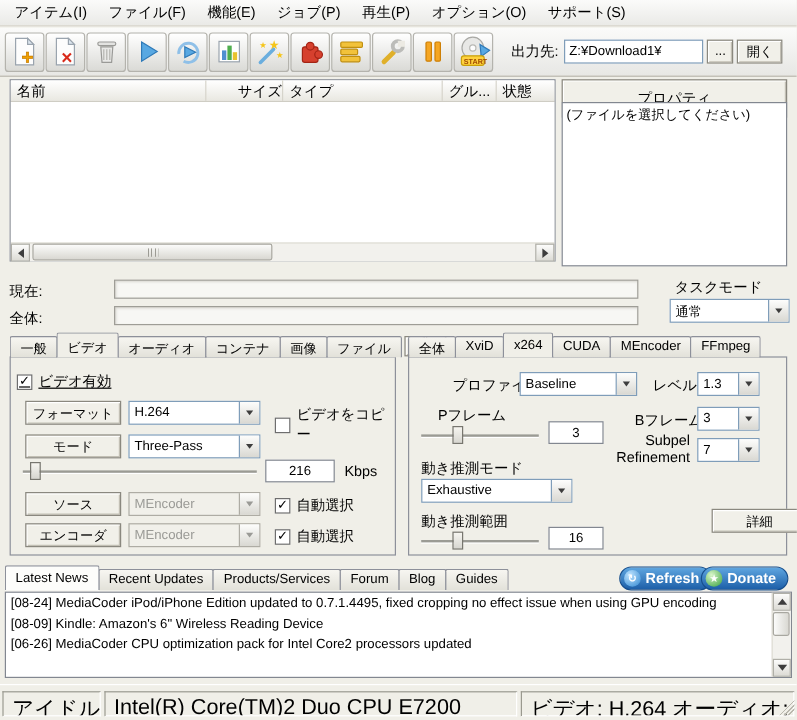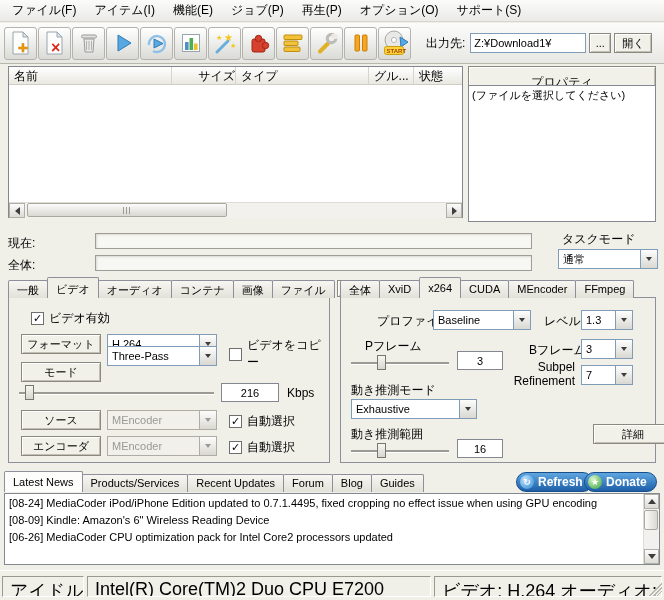--- a/index.html
+++ b/index.html
@@ -109,22 +109,22 @@
     background:#f0efe8; font-size:18px; padding:2px 7px; white-space:nowrap; overflow:hidden; }
   .st-grip { position:absolute; right:2px; bottom:4px; width:13px; height:13px;
     background:
       linear-gradient(135deg, transparent 50%, #b9b7ad 50%, #b9b7ad 56%, transparent 56%, transparent 64%, #b9b7ad 64%, #b9b7ad 70%, transparent 70%, transparent 78%, #b9b7ad 78%, #b9b7ad 84%, transparent 84%); }
   svg text { font-family:"Liberation Sans","DejaVu Sans",sans-serif; }
 </style>
 </head>
 <body>
 
 <div class="menubar">
+  <span class="menu-item">アイテム(I)</span>
   <span class="menu-item">ファイル(F)</span>
-  <span class="menu-item">アイテム(I)</span>
   <span class="menu-item">機能(E)</span>
   <span class="menu-item">ジョブ(P)</span>
   <span class="menu-item">再生(P)</span>
   <span class="menu-item">オプション(O)</span>
   <span class="menu-item">サポート(S)</span>
 </div>
 
 <div class="toolbar">
   <div class="tbtn">
     <svg width="26" height="26" viewBox="0 0 26 26">
@@ -268,37 +268,37 @@
   <div class="tabscroll">
     <div class="tsbtn btn3d">
         <span class="arr-l"></span>
       </div>
     <div class="tsbtn btn3d">
         <span class="arr-r"></span>
       </div>
   </div>
 </div>
 <div class="panel" style="left:8px; top:297px; width:322px; height:166px;">
-  <div class="cbrow" style="left:22px; top:12px;">
+  <div class="cbrow" style="left:5px; top:12px;text-decoration:underline;">
     <span class="cb checked"></span>
     <span>ビデオ有効</span>
   </div>
   <div class="pbtn btn3d" style="left:12px; top:36px; width:80px;">フォーマット</div>
   <div class="combo" style="left:98px; top:36px; width:110px;">
     <span class="ctxt">H.264</span>
     <span class="cbtn">
         <span class="arr-d"></span>
       </span>
   </div>
   <div class="cbrow" style="left:220px; top:39px;">
     <span class="cb"></span>
     <span>ビデオをコピー</span>
   </div>
   <div class="pbtn btn3d" style="left:12px; top:64px; width:80px;">モード</div>
-  <div class="combo" style="left:98px; top:48px; width:110px;">
+  <div class="combo" style="left:98px; top:64px; width:110px;">
     <span class="ctxt">Three-Pass</span>
     <span class="cbtn">
         <span class="arr-d"></span>
       </span>
   </div>
   <div class="slider" style="left:10px; top:86px; width:195px;">
     <div class="track"></div>
     <div class="thumb" style="left:6px;"></div>
   </div>
   <div class="valbox" style="left:212px; top:85px; width:58px;">216</div>
@@ -384,22 +384,22 @@
   <div class="slider" style="left:10px; top:144px; width:98px;">
     <div class="track"></div>
     <div class="thumb" style="left:26px;"></div>
   </div>
   <div class="valbox" style="left:116px; top:141px; width:46px;">16</div>
   <div class="pbtn btn3d" style="left:206px; top:126px; width:80px;margin-left:46px;">詳細</div>
 </div>
 
 <div class="tabstrip" style="left:4px; top:471px; width:510px;">
   <div class="tab active" style="background:#fdfdfb;">Latest News</div>
+  <div class="tab">Recent Updates</div>
   <div class="tab">Products/Services</div>
-  <div class="tab">Recent Updates</div>
   <div class="tab">Forum</div>
   <div class="tab">Blog</div>
   <div class="tab">Guides</div>
 </div>
 <div class="webbtn" style="left:516px; top:472px;">
   <span class="ico refresh">↻</span>
   <span>Refresh</span>
 </div>
 <div class="webbtn" style="left:584px; top:472px;">
   <span class="ico star">★</span>

